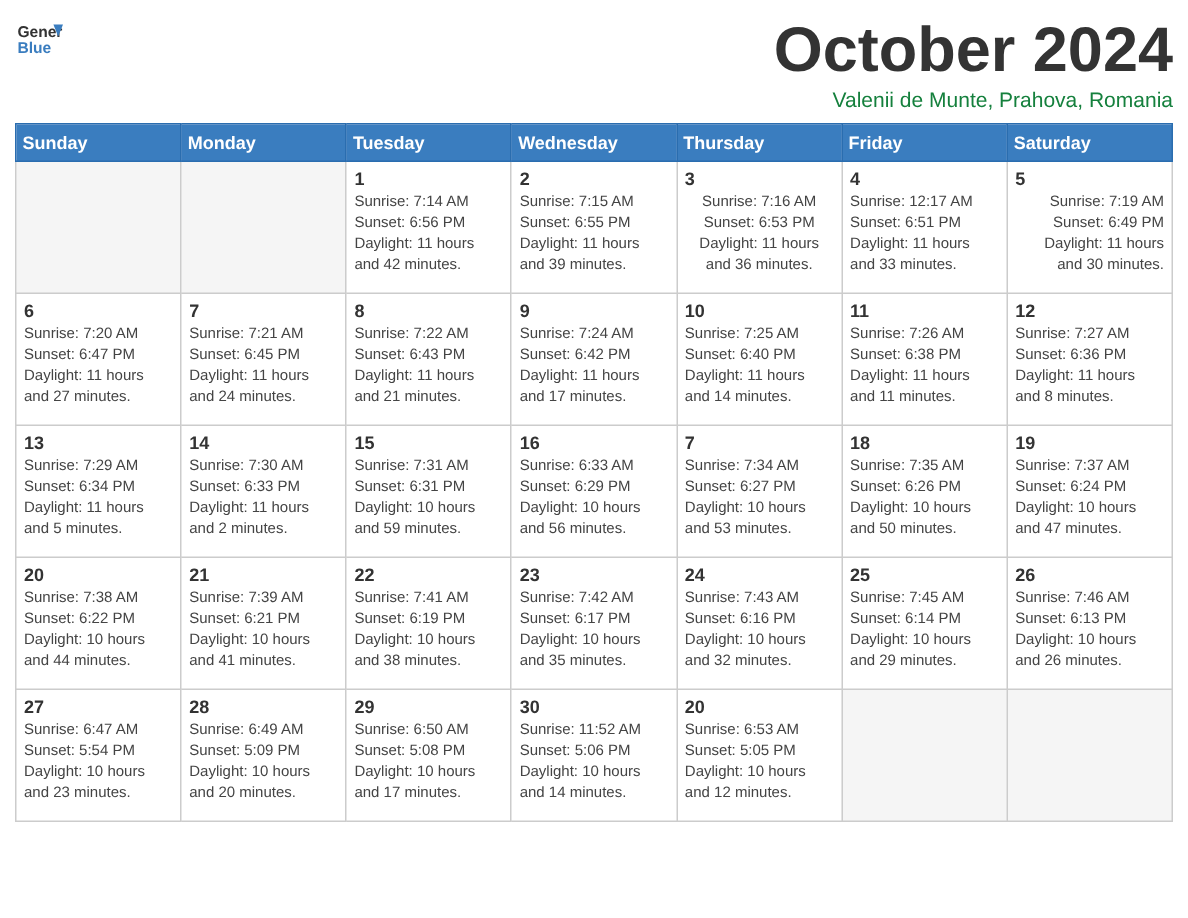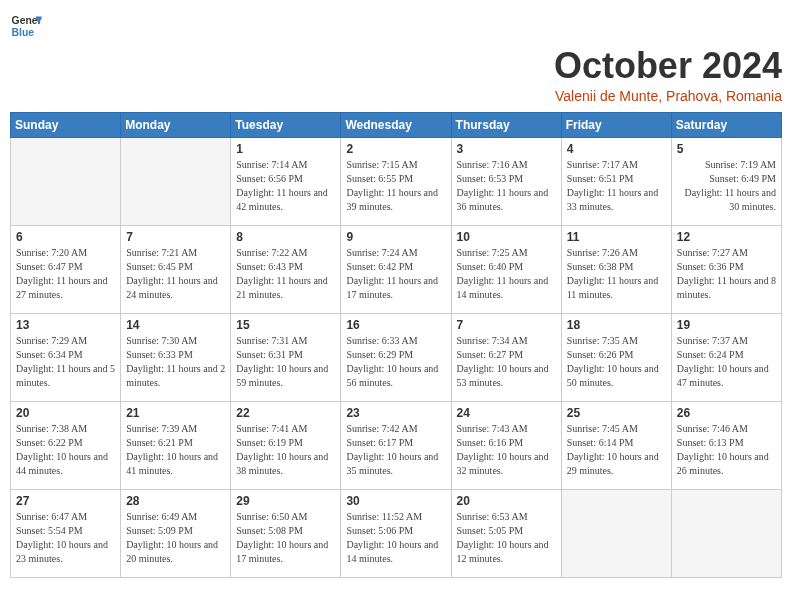--- a/index.html
+++ b/index.html
@@ -22,29 +22,28 @@
       gap: 4px;
     }
     .logo-icon {
       width: 32px;
       height: 32px;
     }
     .title-block {
       text-align: right;
     }
     .month-title {
-      font-size: 36px;
+      font-size: 42px;
       font-weight: bold;
       color: #333;
       line-height: 1.1;
-      margin-top: 36px;
     }
     .subtitle {
       font-size: 14px;
-      color: #c2410c;
+      color: #15803d;
       margin-top: 2px;
     }
     table {
       width: 100%;
       border-collapse: collapse;
       table-layout: fixed;
     }
     th {
       background-color: #3a7dbf;
       color: #fff;
@@ -70,21 +69,20 @@
       font-size: 12px;
       font-weight: bold;
       color: #333;
       display: block;
       margin-bottom: 2px;
     }
     .day-info {
       font-size: 10px;
       color: #444;
       line-height: 1.4;
-      font-family: Liberation Serif, serif;
     }
   </style>
 </head>
 <body>
 
 <div class="header">
   <div class="logo">
     <svg class="logo-icon" viewBox="0 0 40 40">
       <text x="2" y="18" font-size="13" font-weight="bold" fill="#333" font-family="Arial">General</text>
       <text x="2" y="32" font-size="13" font-weight="bold" fill="#3a7dbf" font-family="Arial">Blue</text>
@@ -120,27 +118,27 @@
 Daylight: 11 hours and 42 minutes.</div>
         </td>
         <td>
           <span class="day-num">2</span>
           <div class="day-info" style="white-space: pre-line;">Sunrise: 7:15 AM
 Sunset: 6:55 PM
 Daylight: 11 hours and 39 minutes.</div>
         </td>
         <td>
           <span class="day-num">3</span>
-          <div class="day-info" style="white-space: pre-line;">Sunrise: 7:16 AM
+          <div class="day-info" style="white-space: pre-line; text-align: center;">Sunrise: 7:16 AM
 Sunset: 6:53 PM
 Daylight: 11 hours and 36 minutes.</div>
         </td>
         <td>
           <span class="day-num">4</span>
-          <div class="day-info" style="white-space: pre-line;">Sunrise: 7:17 AM
+          <div class="day-info" style="white-space: pre-line;">Sunrise: 12:17 AM
 Sunset: 6:51 PM
 Daylight: 11 hours and 33 minutes.</div>
         </td>
         <td>
           <span class="day-num">5</span>
           <div class="day-info" style="white-space: pre-line; text-align: right;">Sunrise: 7:19 AM
 Sunset: 6:49 PM
 Daylight: 11 hours and 30 minutes.</div>
         </td>
       </tr>

